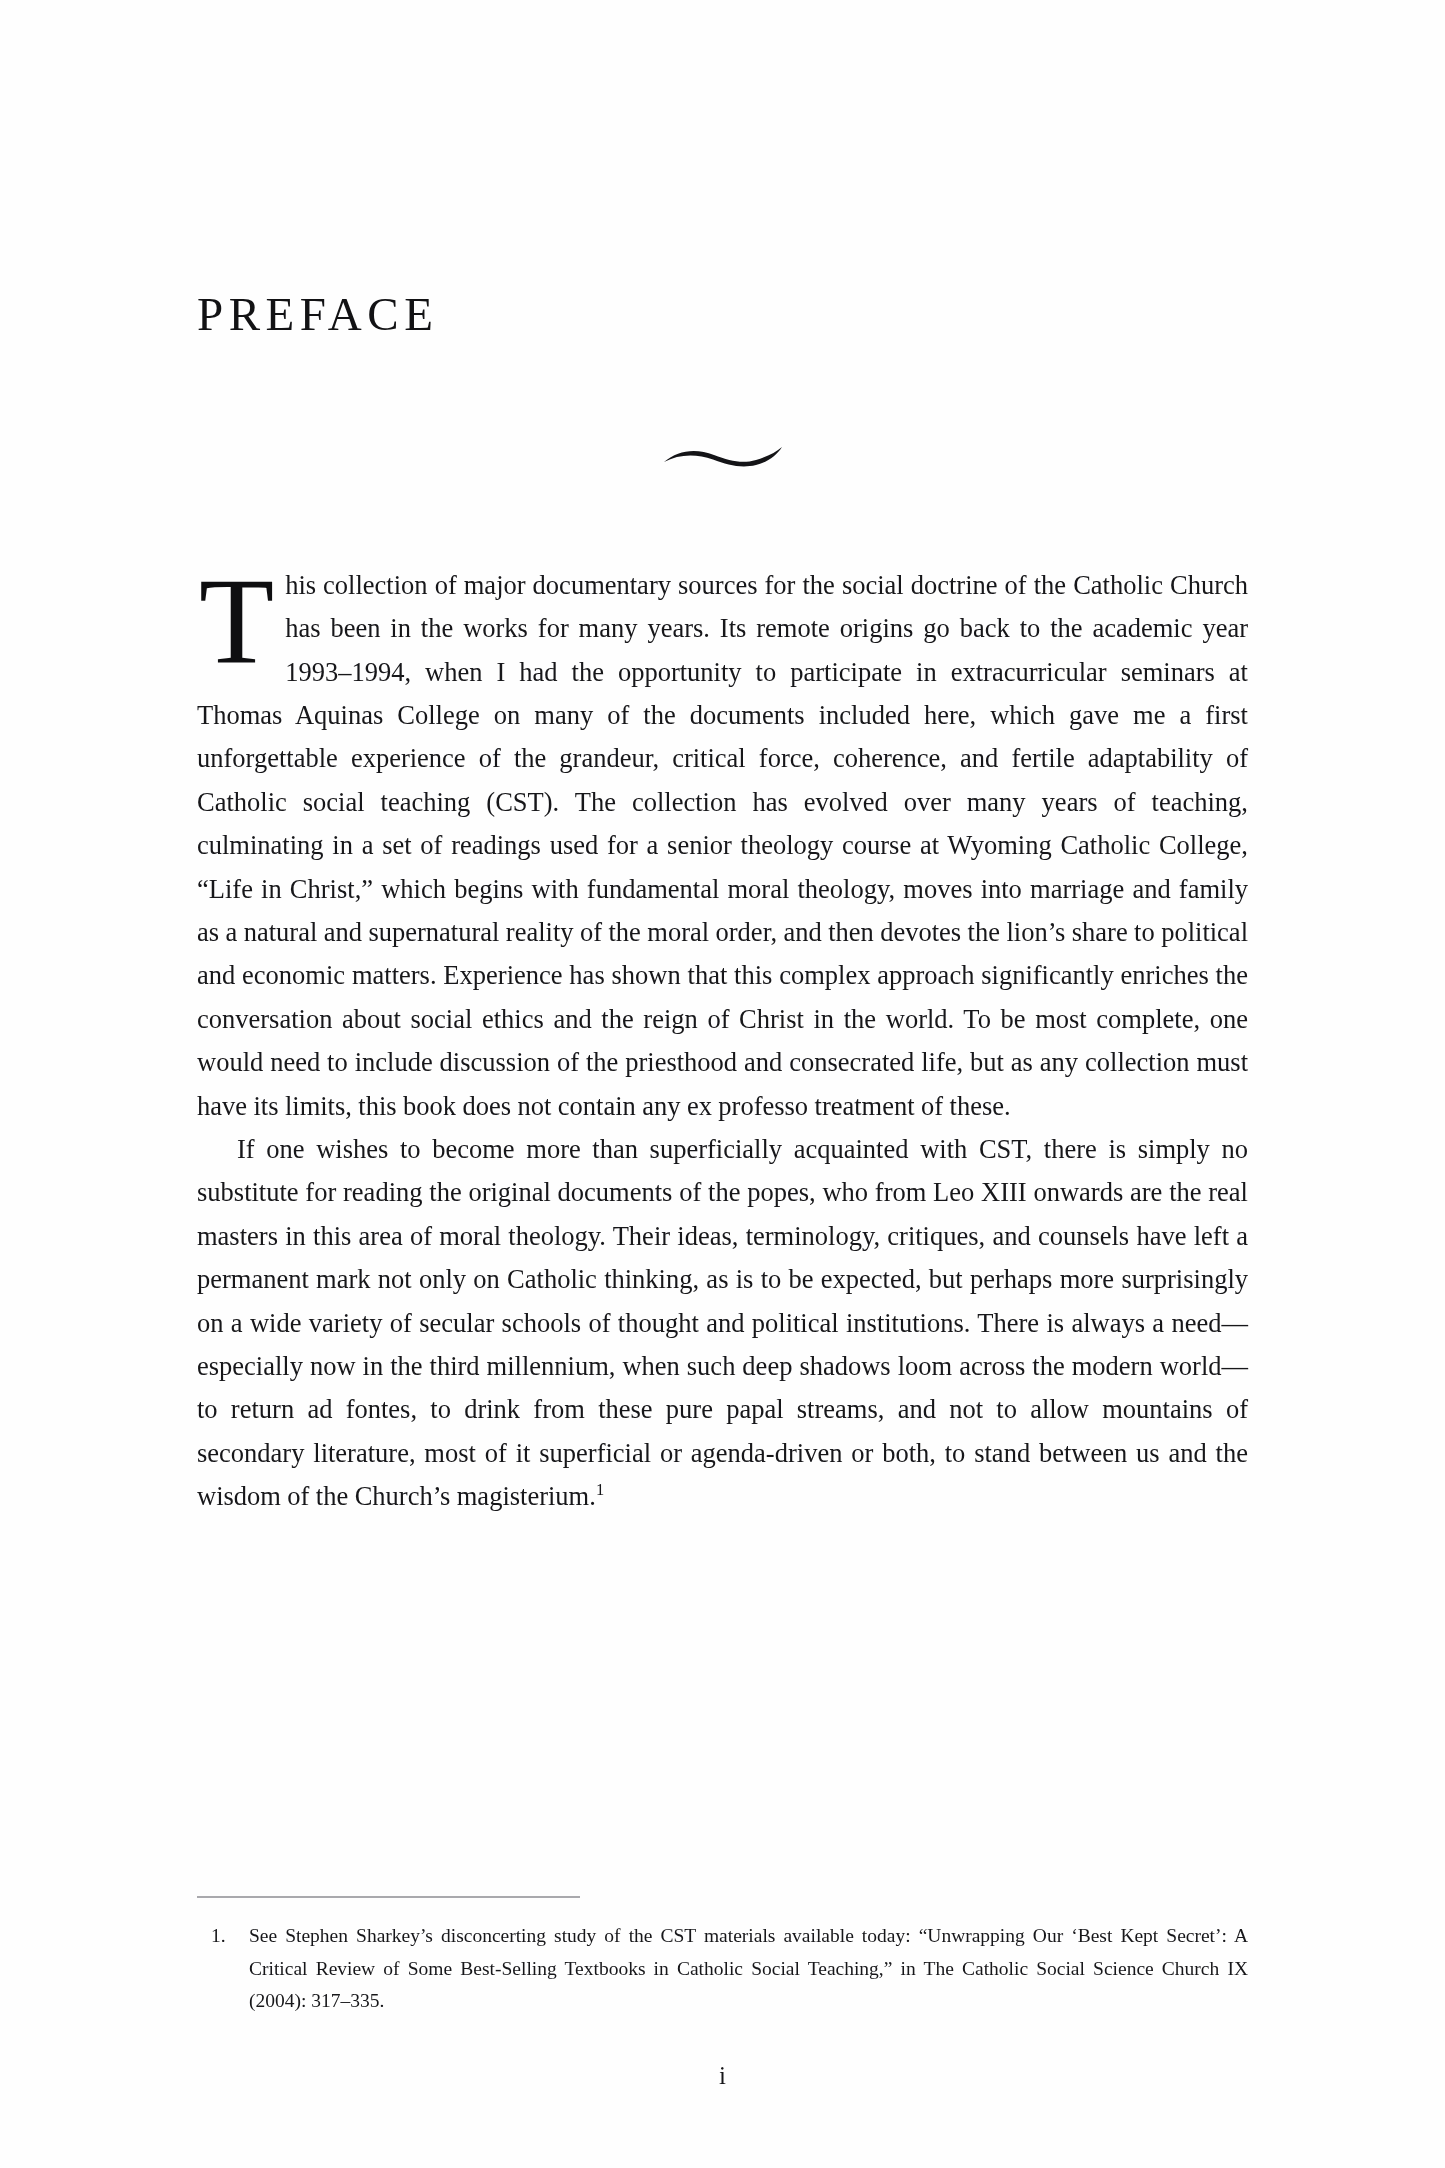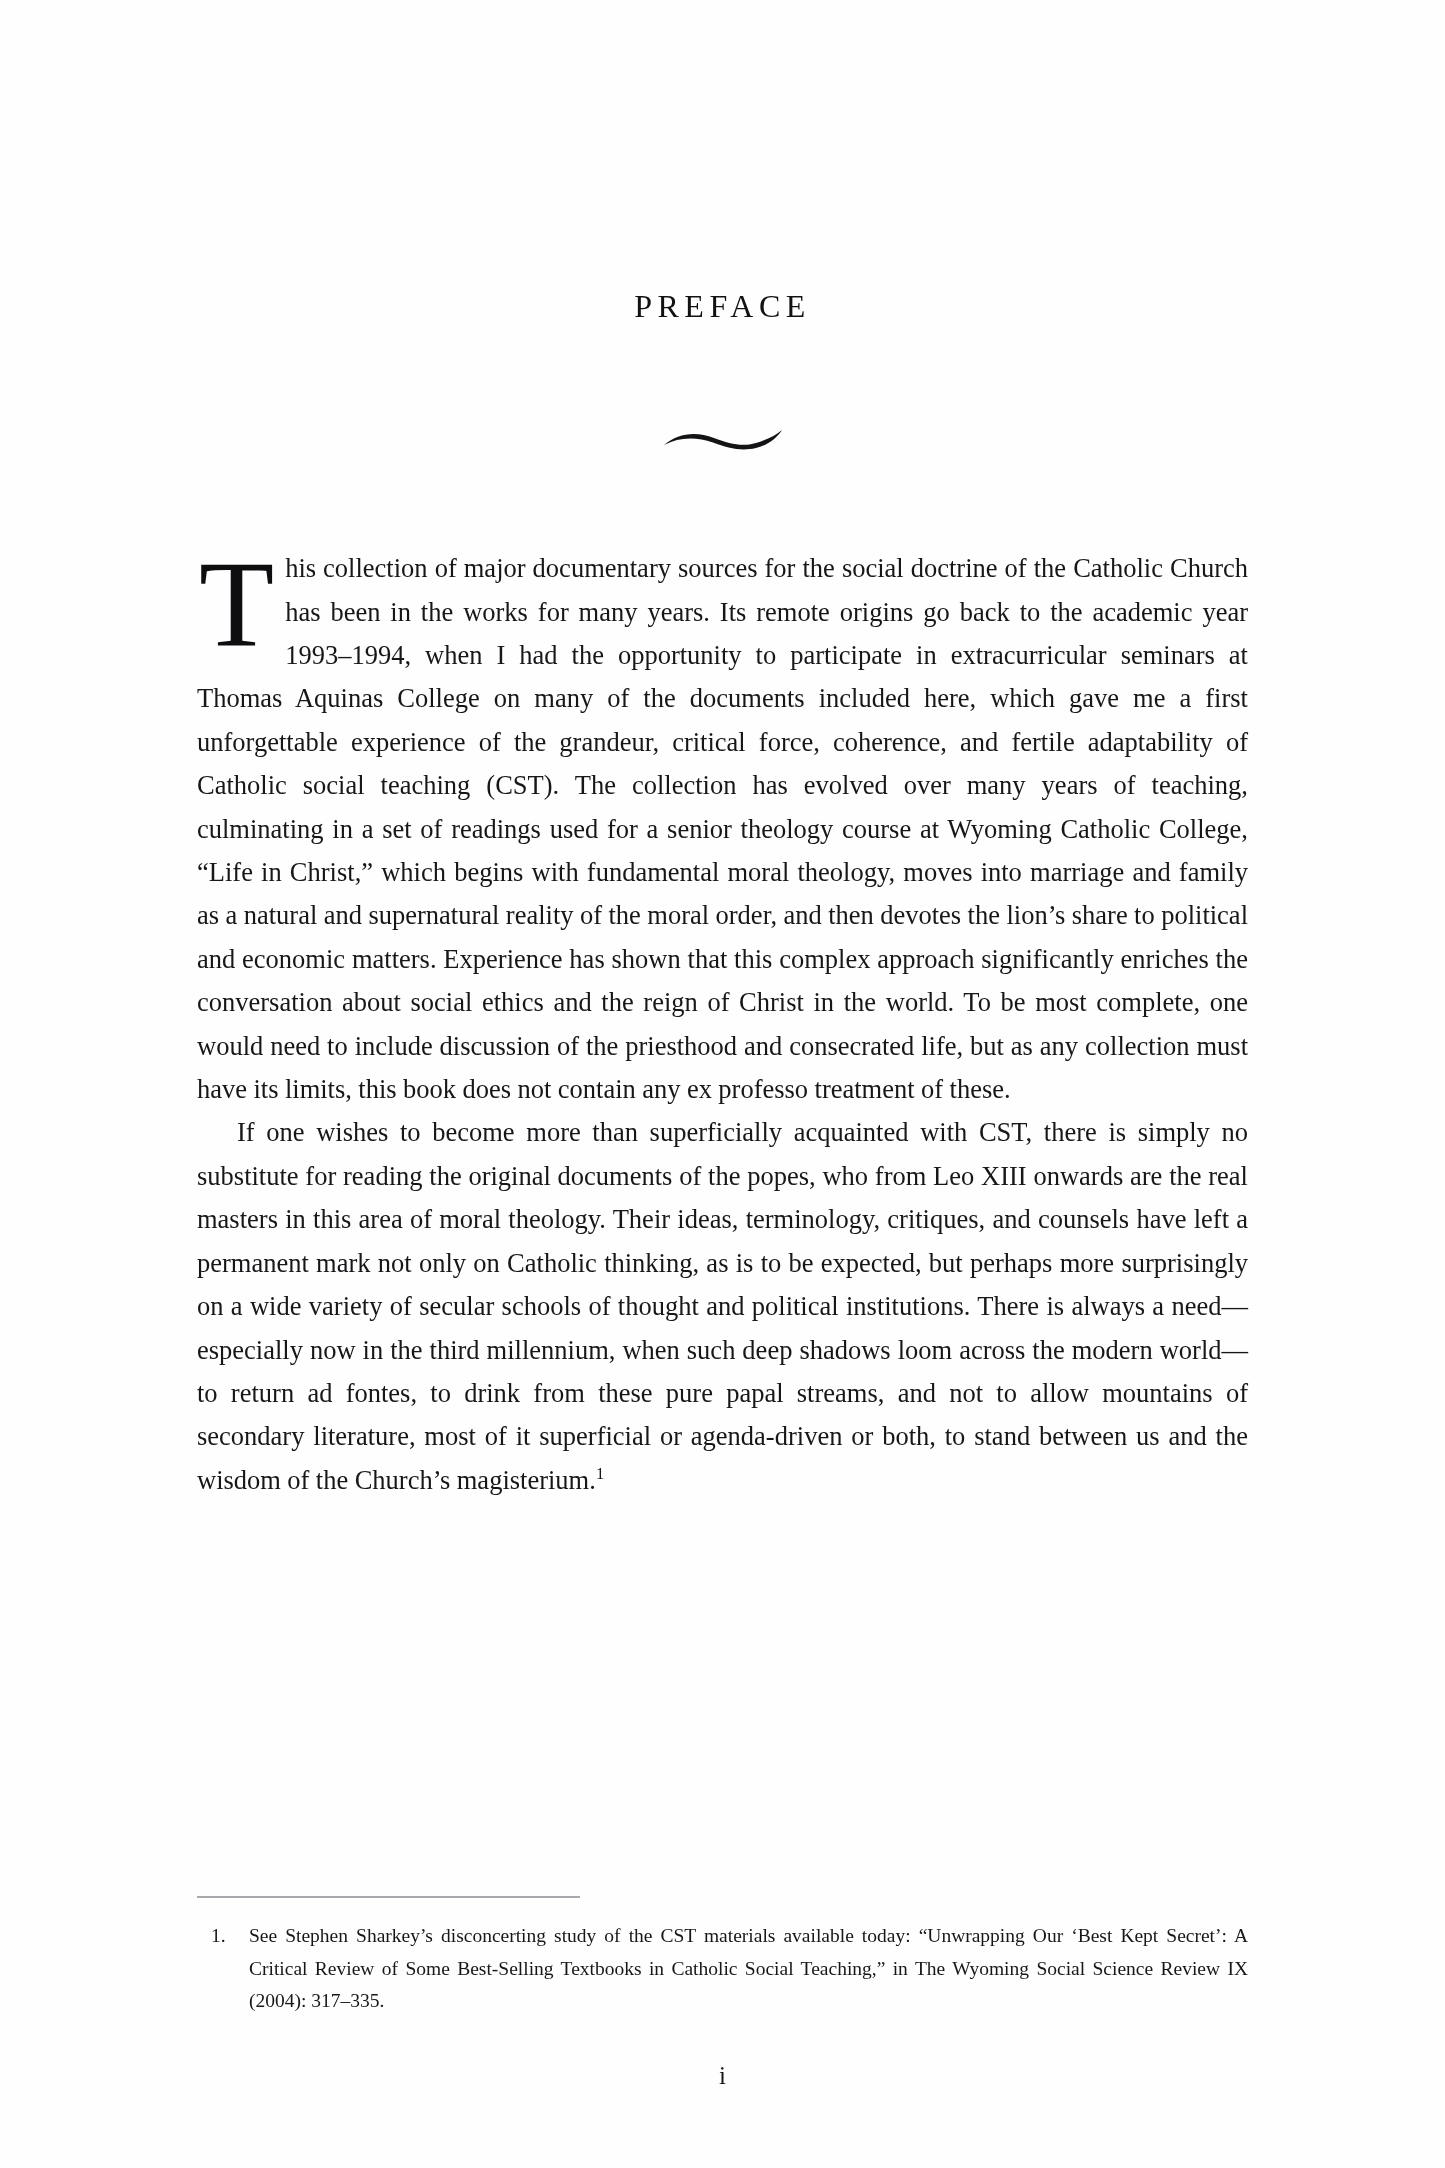--- a/index.html
+++ b/index.html
@@ -26,22 +26,21 @@
     position: absolute;
     left: 197px;
     top: 0;
     width: 1051px;
   }
 
   
   .chapter-title {
     margin: 0;
     padding-top: 289px;
-    text-align: center;
-    font-size: 32px;
+    font-size: 47px;
     font-weight: 400;
     letter-spacing: 5.5px;
     line-height: 1.1;
     font-family: "Liberation Serif", "DejaVu Serif", serif;
     color: #121214;
   }
 
   
   .ornament-wrap {
     margin-top: 97px;
@@ -159,19 +158,19 @@
       </p>
 
       <p class="para indent"><span>If one wishes to become more than superficially acquainted with CST, there is simply no substitute for reading the original documents of the popes, who from Leo XIII onwards are the real masters in this area of moral theology. Their ideas, terminology, critiques, and counsels have left a permanent mark not only on Catholic thinking, as is to be expected, but perhaps more surprisingly on a wide variety of secular schools of thought and political institutions. There is always a need—especially now in the third millennium, when such deep shadows loom across the modern world—to return </span><span class="it">ad fontes</span><span>, to drink from these pure papal streams, and not to allow mountains of secondary literature, most of it superficial or agenda-driven or both, to stand between us and the wisdom of the Church’s magisterium.</span><sup class="fn-ref">1</sup></p>
     </div>
   </div>
 
   <div class="footnote-area">
     <div class="footnote-rule"></div>
     <div class="footnote">
       <span class="footnote-num">1.</span>
-      <span class="footnote-text"><span>See Stephen Sharkey’s disconcerting study of the CST materials available today: “Unwrapping Our ‘Best Kept Secret’: A Critical Review of Some Best-Selling Textbooks in Catholic Social Teaching,” in </span><span class="it">The Wyoming Social Science Review</span><span> IX (2004): 317–335.</span></span>
+      <span class="footnote-text"><span>See Stephen Sharkey’s disconcerting study of the CST materials available today: “Unwrapping Our ‘Best Kept Secret’: A Critical Review of Some Best-Selling Textbooks in Catholic Social Teaching,” in </span><span class="it">The Catholic Social Science Church</span><span> IX (2004): 317–335.</span></span>
     </div>
   </div>
 
   <div class="folio">i</div>
 
 </div>
 
 </body></html>

